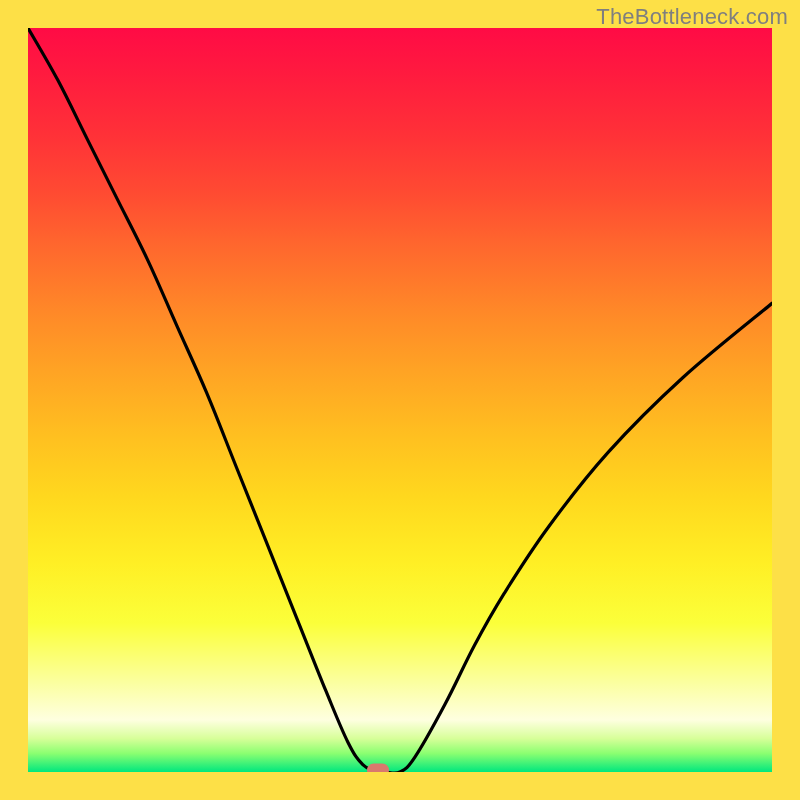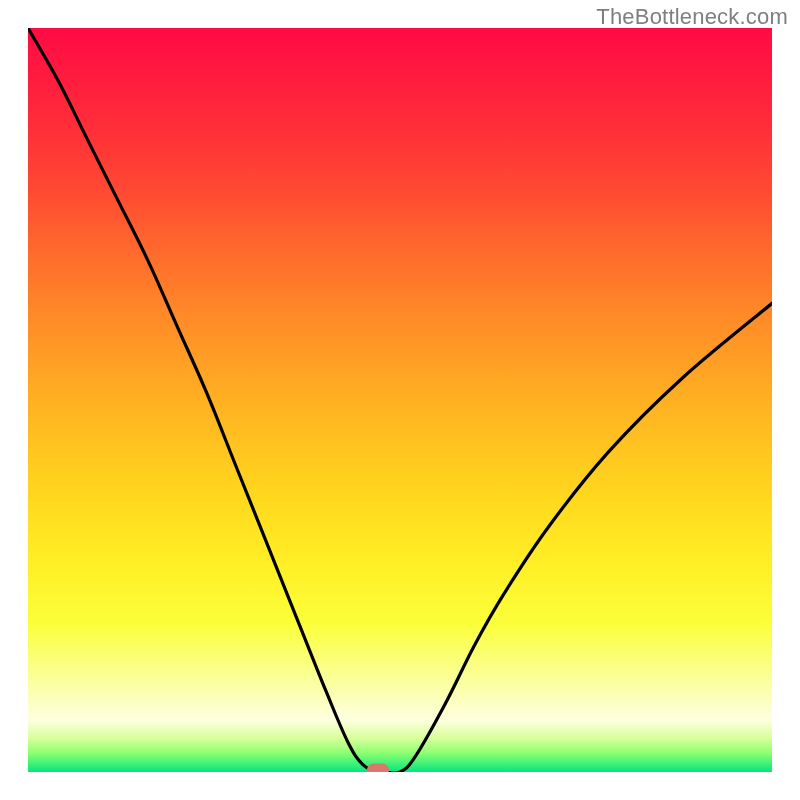--- a/index.html
+++ b/index.html
@@ -8,21 +8,21 @@
     width: 800px;
     height: 800px;
     background: #000;
     overflow: hidden;
     font-family: Arial, Helvetica, sans-serif;
   }
   .frame {
     position: relative;
     width: 800px;
     height: 800px;
-    background: #ffffff;
+    background: #fde047;
   }
   .watermark {
     position: absolute;
     top: 4px;
     right: 12px;
     color: #7f7f7f;
     font-size: 22px;
     font-weight: 400;
     letter-spacing: 0.2px;
     z-index: 50;

